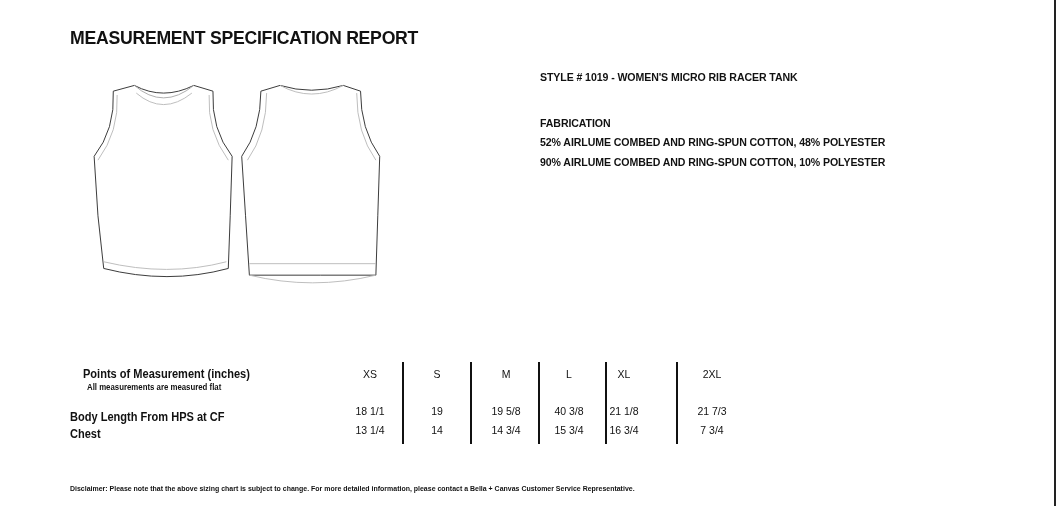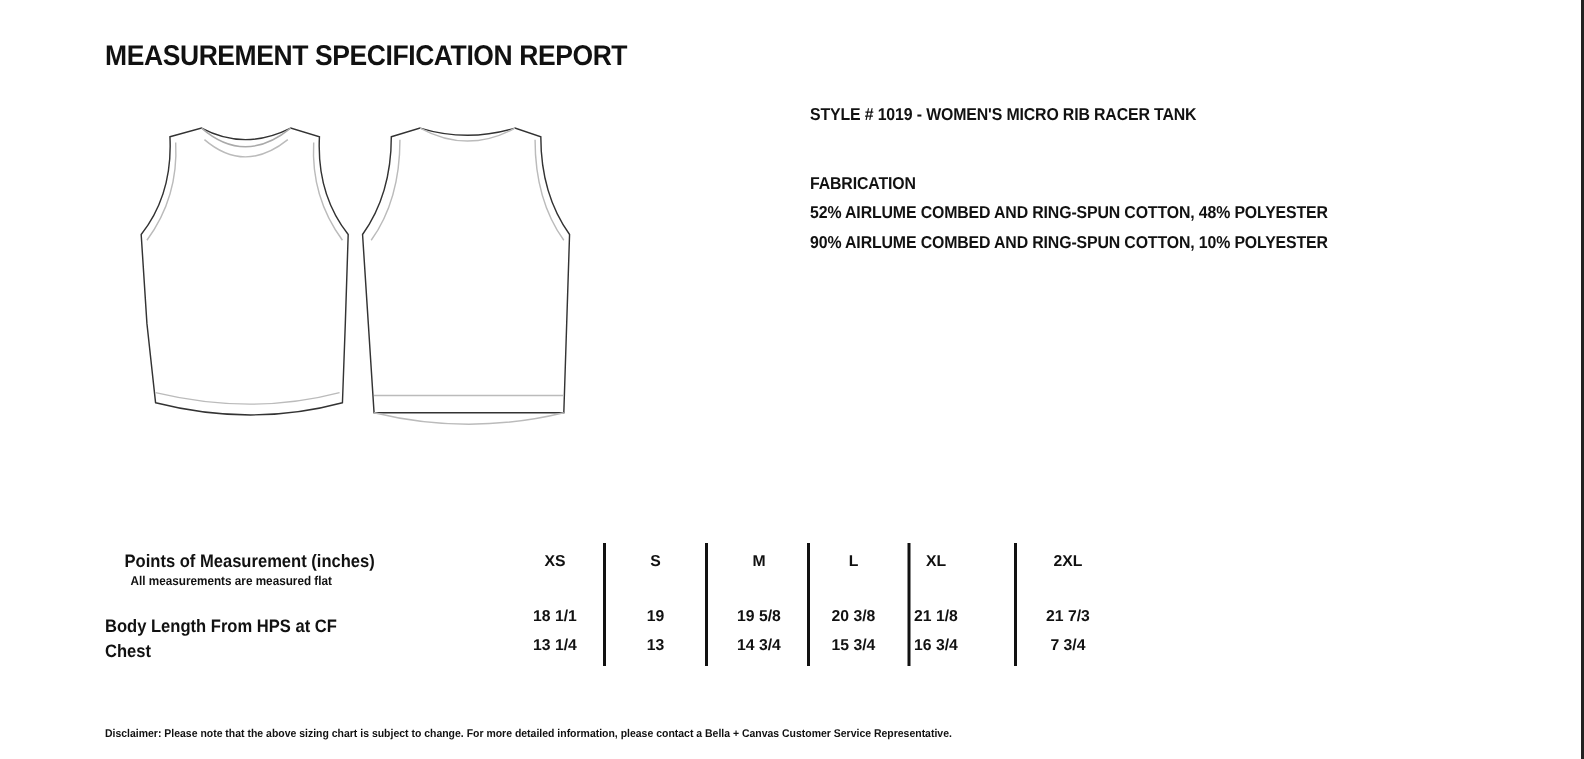--- a/index.html
+++ b/index.html
@@ -10,21 +10,21 @@
   .info { position: absolute; left: 540px; font-size: 11.5px; font-weight: bold; letter-spacing: -0.1px; transform: scaleX(0.92); transform-origin: left; white-space: nowrap; }
   .style-line { top: 71px; }
   .fab-head { top: 117px; }
   .fab1 { top: 136px; }
   .fab2 { top: 156px; }
   .pom-title { position: absolute; left: 83px; top: 367px; font-size: 12px; font-weight: bold; transform: scaleX(0.92); transform-origin: left; white-space: nowrap; }
   .pom-sub { position: absolute; left: 87px; top: 382px; font-size: 8.5px; font-weight: bold; transform: scaleX(0.92); transform-origin: left; white-space: nowrap; }
   .row-label { position: absolute; left: 70px; font-size: 12px; font-weight: bold; transform: scaleX(0.92); transform-origin: left; white-space: nowrap; }
   .row-label.r0 { top: 410px; }
   .row-label.r1 { top: 427px; }
-  .col { position: absolute; width: 70px; text-align: center; font-size: 10.5px; font-weight: bold; }
+  .col { position: absolute; width: 70px; text-align: center; font-size: 10.5px; font-weight: normal; }
   .col .hdr { position: absolute; top: 368px; width: 100%; }
   .col .v0 { position: absolute; top: 405px; width: 100%; }
   .col .v1 { position: absolute; top: 424px; width: 100%; }
   .col { top: 0; height: 506px; }
   .divider { position: absolute; top: 362px; width: 2px; height: 82px; background: #111; }
   .disclaimer { position: absolute; left: 70px; top: 484px; font-size: 7.5px; font-weight: bold; white-space: nowrap; transform: scaleX(0.93); transform-origin: left; }
 </style>
 </head>
 <body>
 
@@ -67,34 +67,34 @@
 <div class="col" style="left:335px">
   <div class="hdr">XS</div>
   <div class="v0">18 1/1</div>
   <div class="v1">13 1/4</div>
 </div>
 <div class="divider" style="left:402px"></div>
 
 <div class="col" style="left:402px">
   <div class="hdr">S</div>
   <div class="v0">19</div>
-  <div class="v1">13</div>
+  <div class="v1">14</div>
 </div>
 <div class="divider" style="left:470px"></div>
 
 <div class="col" style="left:471px">
   <div class="hdr">M</div>
   <div class="v0">19 5/8</div>
   <div class="v1">14 3/4</div>
 </div>
 <div class="divider" style="left:538px"></div>
 
 <div class="col" style="left:534px">
   <div class="hdr">L</div>
-  <div class="v0">20 3/8</div>
+  <div class="v0">40 3/8</div>
   <div class="v1">15 3/4</div>
 </div>
 <div class="divider" style="left:605px"></div>
 
 <div class="col" style="left:589px">
   <div class="hdr">XL</div>
   <div class="v0">21 1/8</div>
   <div class="v1">16 3/4</div>
 </div>
 <div class="divider" style="left:676px"></div>

